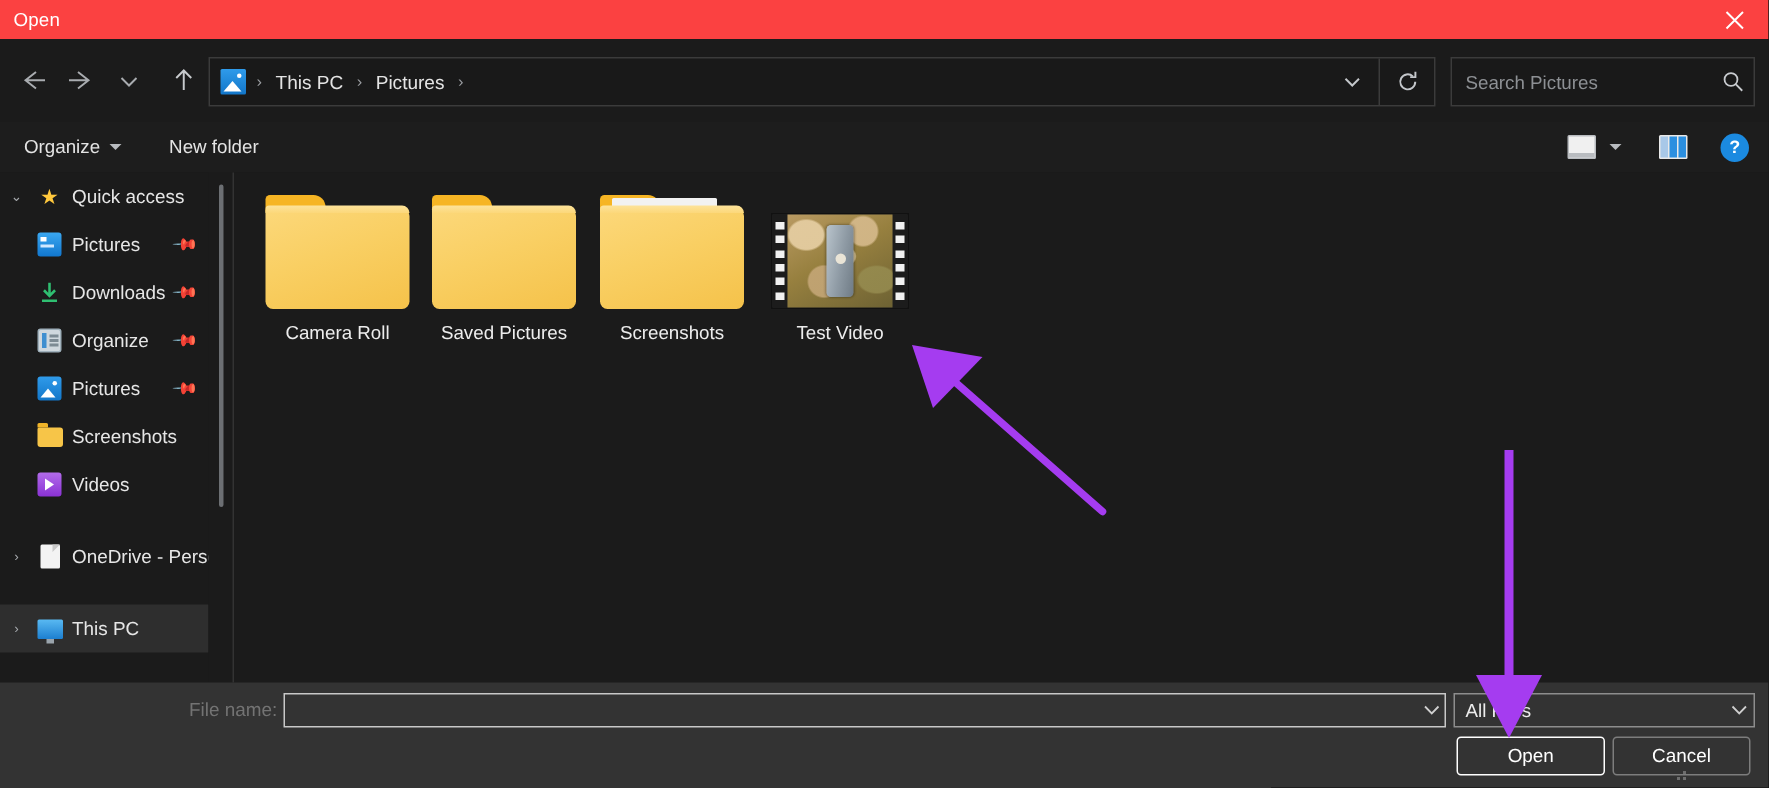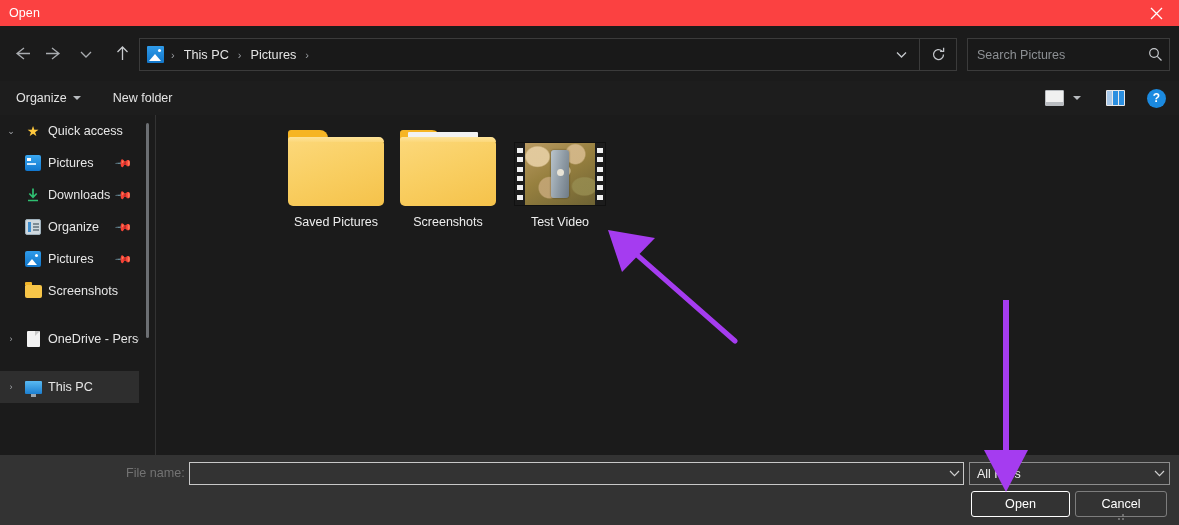--- a/index.html
+++ b/index.html
@@ -473,20 +473,26 @@
       </div>
 
 
       <div class="sb-row sb-indent">
         <span class="sb-ico">
             <span class="ic-folder"></span>
           </span>
         <span class="sb-label">Screenshots</span>
       </div>
 
+      <div class="sb-row sb-indent">
+        <span class="sb-ico">
+            <span class="ic ic-videos"></span>
+          </span>
+        <span class="sb-label">Videos</span>
+      </div>
 
       <div class="sb-row" style="margin-top:16px;">
         <span class="sb-chev">›</span>
         <span class="sb-ico">
             <span class="ic-onedrive"></span>
           </span>
         <span class="sb-label">OneDrive - Perso</span>
       </div>
 
       <div class="sb-row selected" style="margin-top:16px;">
@@ -496,20 +502,26 @@
           </span>
         <span class="sb-label">This PC</span>
       </div>
     </div>
 
     <div class="sb-scrollbar"></div>
     <div class="sb-divider"></div>
 
     <div class="filepane">
 
+      <div class="file-item" style="left:13px; top:19px;">
+        <div class="file-thumb">
+            <div class="big-folder"></div>
+          </div>
+        <div class="file-label">Camera Roll</div>
+      </div>
 
       <div class="file-item" style="left:124px; top:19px;">
         <div class="file-thumb">
             <div class="big-folder"></div>
           </div>
         <div class="file-label">Saved Pictures</div>
       </div>
 
       <div class="file-item" style="left:236px; top:19px;">
         <div class="file-thumb">

